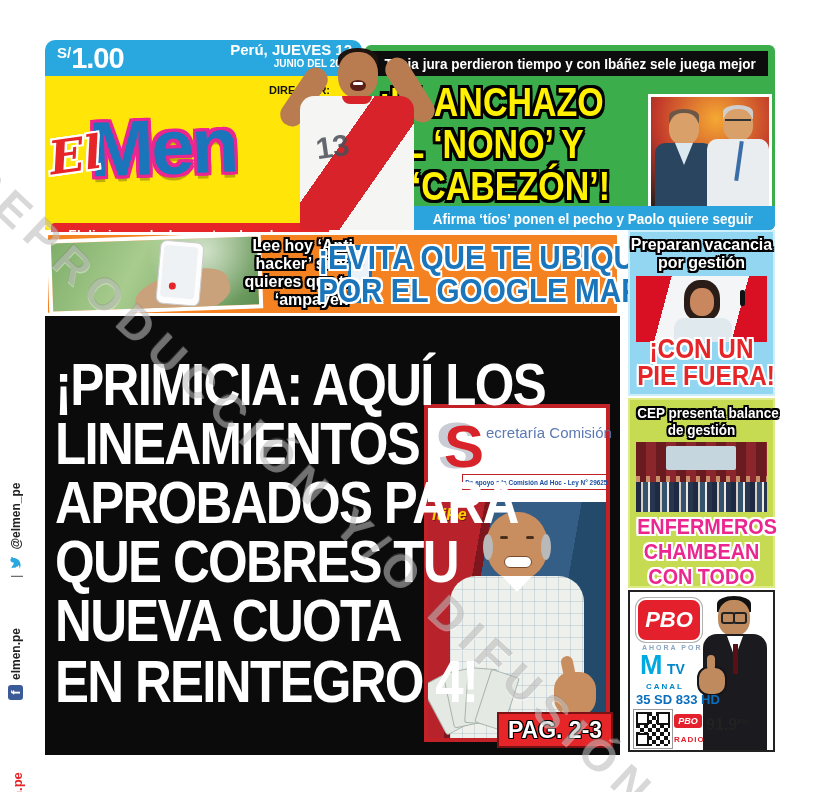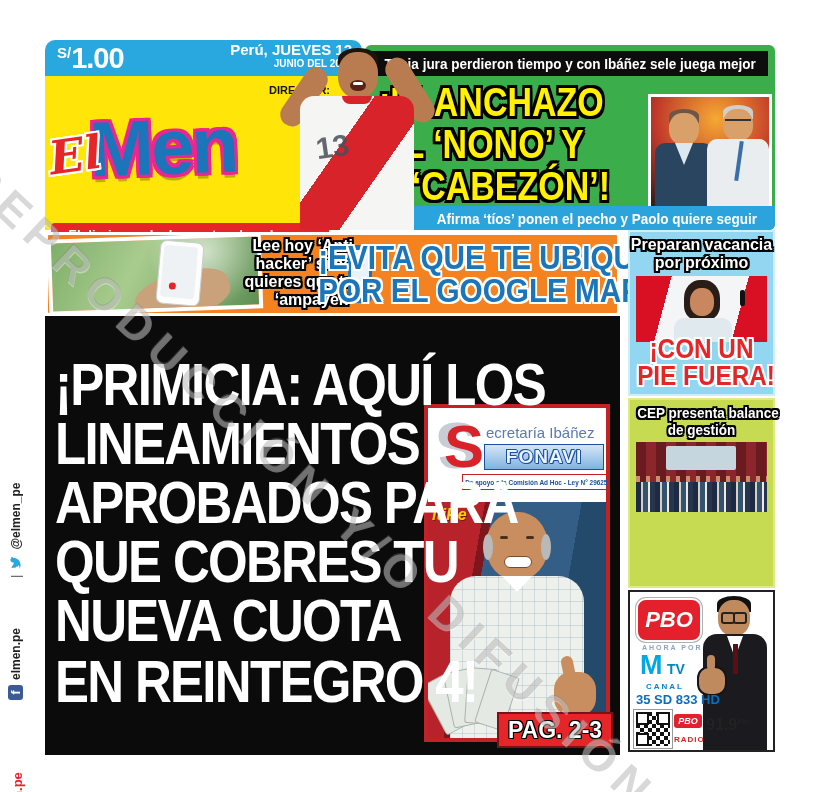--- a/index.html
+++ b/index.html
@@ -92,21 +92,21 @@
       <div class="abs" style="left:18px;top:12px;width:30px;height:14px;background:#6b5648;border-radius:50% 50% 0 0;"></div>
       <div class="abs" style="left:18px;top:16px;width:30px;height:32px;background:#d9a06a;border-radius:45%;"></div>
       <div class="abs" style="left:4px;top:46px;width:58px;height:64px;background:#2a4560;border-radius:10px 10px 0 0;"></div>
       <div class="abs" style="left:24px;top:46px;width:18px;height:22px;background:#dce8f0;clip-path:polygon(0 0,100% 0,50% 100%);"></div>
       <div class="abs" style="right:16px;top:8px;width:30px;height:14px;background:#cfcfcf;border-radius:50% 50% 0 0;"></div>
       <div class="abs" style="right:16px;top:12px;width:30px;height:32px;background:#d9a06a;border-radius:45%;"></div>
       <div class="abs" style="right:18px;top:22px;width:26px;height:6px;border-top:2px solid #333;"></div>
       <div class="abs" style="right:0;top:42px;width:62px;height:68px;background:#e9edef;border-radius:10px 10px 0 0;"></div>
       <div class="abs" style="right:28px;top:44px;width:4px;height:40px;background:#3a6ea8;transform:rotate(8deg);"></div>
     </div>
-    <div class="abs" style="left:46px;top:161px;width:364px;height:24px;background:#2BA3DC;display:flex;align-items:center;justify-content:flex-end;border-radius:0 0 6px 0;">
+    <div class="abs" style="left:46px;top:161px;width:364px;height:24px;background:#2BA3DC;display:flex;align-items:center;justify-content:center;border-radius:0 0 6px 0;">
       <span class="b nw sxc" style="color:#fff;font-size:15px;">Afirma ‘tíos’ ponen el pecho y Paolo quiere seguir</span>
     </div>
   </div>
 
   <div class="abs" style="left:292px;top:48px;width:130px;height:182px;z-index:6;">
     <div class="abs" style="left:0;top:16px;width:24px;height:66px;background:#b97c50;border-radius:12px;transform:rotate(34deg);"></div>
     <div class="abs" style="right:0;top:6px;width:24px;height:72px;background:#b97c50;border-radius:12px;transform:rotate(-32deg);"></div>
     <div class="abs" style="left:46px;top:0;width:40px;height:22px;background:#1d1410;border-radius:50% 50% 30% 30%;"></div>
     <div class="abs" style="left:46px;top:4px;width:40px;height:46px;background:#b97c50;border-radius:45%;"></div>
     <div class="abs" style="left:58px;top:32px;width:16px;height:11px;background:#5a1f16;border-radius:50%;">
@@ -142,21 +142,21 @@
     </div>
     <div class="abs ctr" style="left:252px;top:6px;width:364px;line-height:33px;">
       <div class="x9 nw ow2 sxc" style="font-size:33px;color:#1B75BB;">¡EVITA QUE TE UBIQUEN</div>
       <div class="x9 nw ow2 sxc" style="font-size:33px;color:#1B75BB;">POR EL GOOGLE MAPS!</div>
     </div>
   </div>
 
   <div class="abs" style="left:628px;top:230px;width:147px;height:166px;background:#92D6F2;border:2px solid #cdeefb;box-sizing:border-box;">
     <div class="abs ctr" style="left:0;top:4px;width:100%;line-height:18px;">
       <span class="x9 nw ob2" style="display:block;font-size:16px;color:#fff;">Preparan vacancia</span>
-      <span class="x9 nw ob2" style="display:block;font-size:16px;color:#fff;">por próximo</span>
+      <span class="x9 nw ob2" style="display:block;font-size:16px;color:#fff;">por gestión</span>
     </div>
     <div class="abs" style="left:6px;top:44px;width:131px;height:66px;overflow:hidden;
                 background:linear-gradient(105deg,#d91023 0 24%,#f4f5f7 24% 76%,#d91023 76%),radial-gradient(circle at 0 0,#4a7a3a,transparent 40%);">
       <div class="abs" style="left:48px;top:4px;width:36px;height:40px;background:#2a1d18;border-radius:45% 45% 35% 35%;"></div>
       <div class="abs" style="left:54px;top:12px;width:24px;height:28px;background:#c8875f;border-radius:45%;"></div>
       <div class="abs" style="left:38px;top:42px;width:58px;height:24px;background:#dfe9ee;border-radius:10px 10px 0 0;"></div>
       <div class="abs" style="right:22px;top:14px;width:5px;height:16px;background:#111;border-radius:2px;"></div>
     </div>
     <div class="abs ctr" style="left:0;top:104px;width:100%;line-height:27px;">
       <div class="x9 nw ow2 sxc" style="font-size:27px;color:#E52528;">¡CON UN</div>
@@ -168,32 +168,34 @@
     <div class="abs ctr" style="left:0;top:4px;width:100%;line-height:17px;">
       <span class="x9 nw ob2 sxc" style="display:block;font-size:15px;color:#fff;">CEP presenta balance</span>
       <span class="x9 nw ob2 sxc" style="display:block;font-size:15px;color:#fff;">de gestión</span>
     </div>
     <div class="abs" style="left:6px;top:42px;width:131px;height:70px;overflow:hidden;
                 background:repeating-linear-gradient(90deg,#6a1b20 0 10px,#8a262c 10px 20px);">
       <div class="abs" style="left:30px;top:4px;width:70px;height:24px;background:#c5d6de;border-radius:2px;"></div>
       <div class="abs" style="left:0;bottom:28px;width:100%;height:8px;background:repeating-linear-gradient(90deg,#c8906a 0 4px,transparent 4px 10px);"></div>
       <div class="abs" style="left:0;bottom:0;width:100%;height:30px;background:repeating-linear-gradient(90deg,#1e2a44 0 5px,#d6cfc6 5px 7px,#35536e 7px 12px,#efe9e4 12px 14px,#27354f 14px 19px);"></div>
     </div>
+    <div class="abs ctr" style="left:0;top:114px;width:100%;line-height:25px;">
+      <div class="x9 nw ow2 sxc" style="font-size:22px;color:#EC268F;">ENFERMEROS</div>
+      <div class="x9 nw ow2 sxc" style="font-size:22px;color:#EC268F;">CHAMBEAN</div>
+      <div class="x9 nw ow2 sxc" style="font-size:22px;color:#EC268F;">CON TODO</div>
+    </div>
   </div>
 
   <div class="abs" style="left:45px;top:316px;width:575px;height:439px;background:#0b0b0b;">
 
     <div class="abs" style="left:379px;top:88px;width:186px;height:338px;border:4px solid #c12127;box-sizing:border-box;background:#fff;z-index:2;">
       <div class="abs" style="left:0;top:0;width:100%;height:94px;background:#fff;">
         <span class="abs x9" style="left:8px;top:0px;font-size:64px;color:#c9ccd4;transform:rotate(180deg);">S</span>
         <span class="abs x9" style="left:16px;top:4px;font-size:60px;color:#d8232a;">S</span>
-        <span class="abs nw" style="left:58px;top:16px;font-size:15px;color:#5b79b4;">ecretaría Ibáñez</span>
-        <div class="abs" style="left:56px;top:36px;width:118px;height:24px;background:linear-gradient(#d5e6f6,#7fb3e0);border:1px solid #1b4fa0;display:flex;align-items:center;justify-content:center;">
-          <span class="x9 nw" style="font-size:19px;color:#eaf4ff;letter-spacing:1px;text-shadow:1px 0 #1b4fa0,-1px 0 #1b4fa0,0 1px #1b4fa0,0 -1px #1b4fa0,1px 1px #1b4fa0,-1px -1px #1b4fa0;">FONAVI</span>
-        </div>
+        <span class="abs nw" style="left:58px;top:16px;font-size:15px;color:#5b79b4;">ecretaría Comisión</span>
         <div class="abs" style="left:34px;top:66px;width:146px;height:14px;border:1px solid #c12127;display:flex;align-items:center;justify-content:center;">
           <span class="b nw" style="font-size:7px;color:#1b4fa0;transform:scaleX(.92);">De apoyo a la Comisión Ad Hoc - Ley N° 29625</span>
         </div>
       </div>
       <div class="abs" style="left:0;top:94px;right:0;bottom:0;overflow:hidden;
            background:linear-gradient(100deg,#b8222b 0 26%,#7e171d 26% 30%,#355e86 30% 70%,#244a6b 70%);">
         <span class="abs x9" style="left:4px;top:4px;font-size:16px;font-style:italic;color:#ffd200;text-shadow:1px 1px 0 #7e171d;">ltiRe</span>
         <div class="abs" style="left:58px;top:10px;width:62px;height:68px;background:#c98e60;border-radius:48%;">
           <div class="abs" style="left:-3px;top:22px;width:10px;height:26px;background:#b9b9b9;border-radius:50%;"></div>
           <div class="abs" style="right:-3px;top:22px;width:10px;height:26px;background:#b9b9b9;border-radius:50%;"></div>

